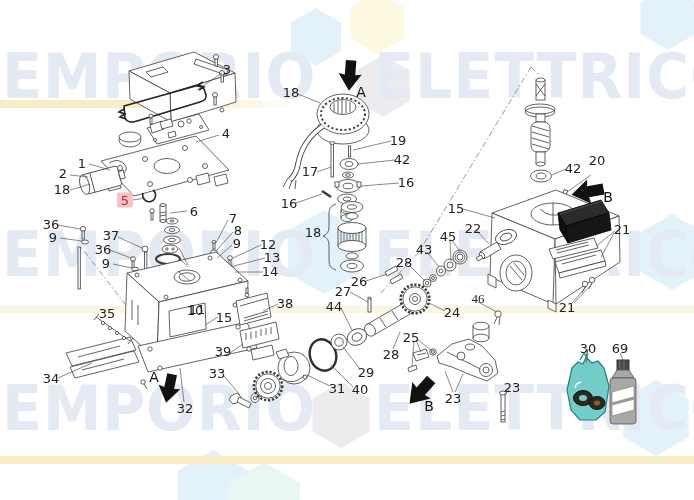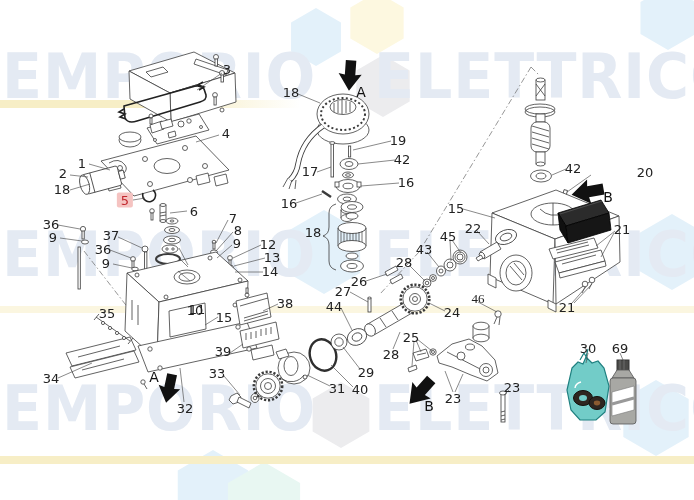--- a/index.html
+++ b/index.html
@@ -546,21 +546,21 @@
       <span class="callout hl" style="left: 125px; top: 200px;">5</span>
       <span class="callout" style="left: 194px; top: 211px;">6</span>
       <span class="callout" style="left: 291px; top: 92px;">18</span>
       <span class="callout dir" style="left: 361px; top: 92px;">A</span>
       <span class="callout" style="left: 398px; top: 140px;">19</span>
       <span class="callout" style="left: 402px; top: 159px;">42</span>
       <span class="callout" style="left: 310px; top: 171px;">17</span>
       <span class="callout" style="left: 406px; top: 182px;">16</span>
       <span class="callout" style="left: 289px; top: 203px;">16</span>
       <span class="callout" style="left: 573px; top: 168px;">42</span>
-      <span class="callout" style="left: 597px; top: 172px; margin-left: 48px;">20</span>
+      <span class="callout" style="left: 597px; top: 160px;">20</span>
       <span class="callout dir" style="left: 608px; top: 197px;">B</span>
       <span class="callout" style="left: 51px; top: 224px;">36</span>
       <span class="callout" style="left: 53px; top: 237px;">9</span>
       <span class="callout" style="left: 111px; top: 235px;">37</span>
       <span class="callout" style="left: 103px; top: 249px;">36</span>
       <span class="callout" style="left: 106px; top: 263px;">9</span>
       <span class="callout" style="left: 233px; top: 218px;">7</span>
       <span class="callout" style="left: 238px; top: 230px;">8</span>
       <span class="callout" style="left: 237px; top: 243px;">9</span>
       <span class="callout" style="left: 268px; top: 244px;">12</span>

